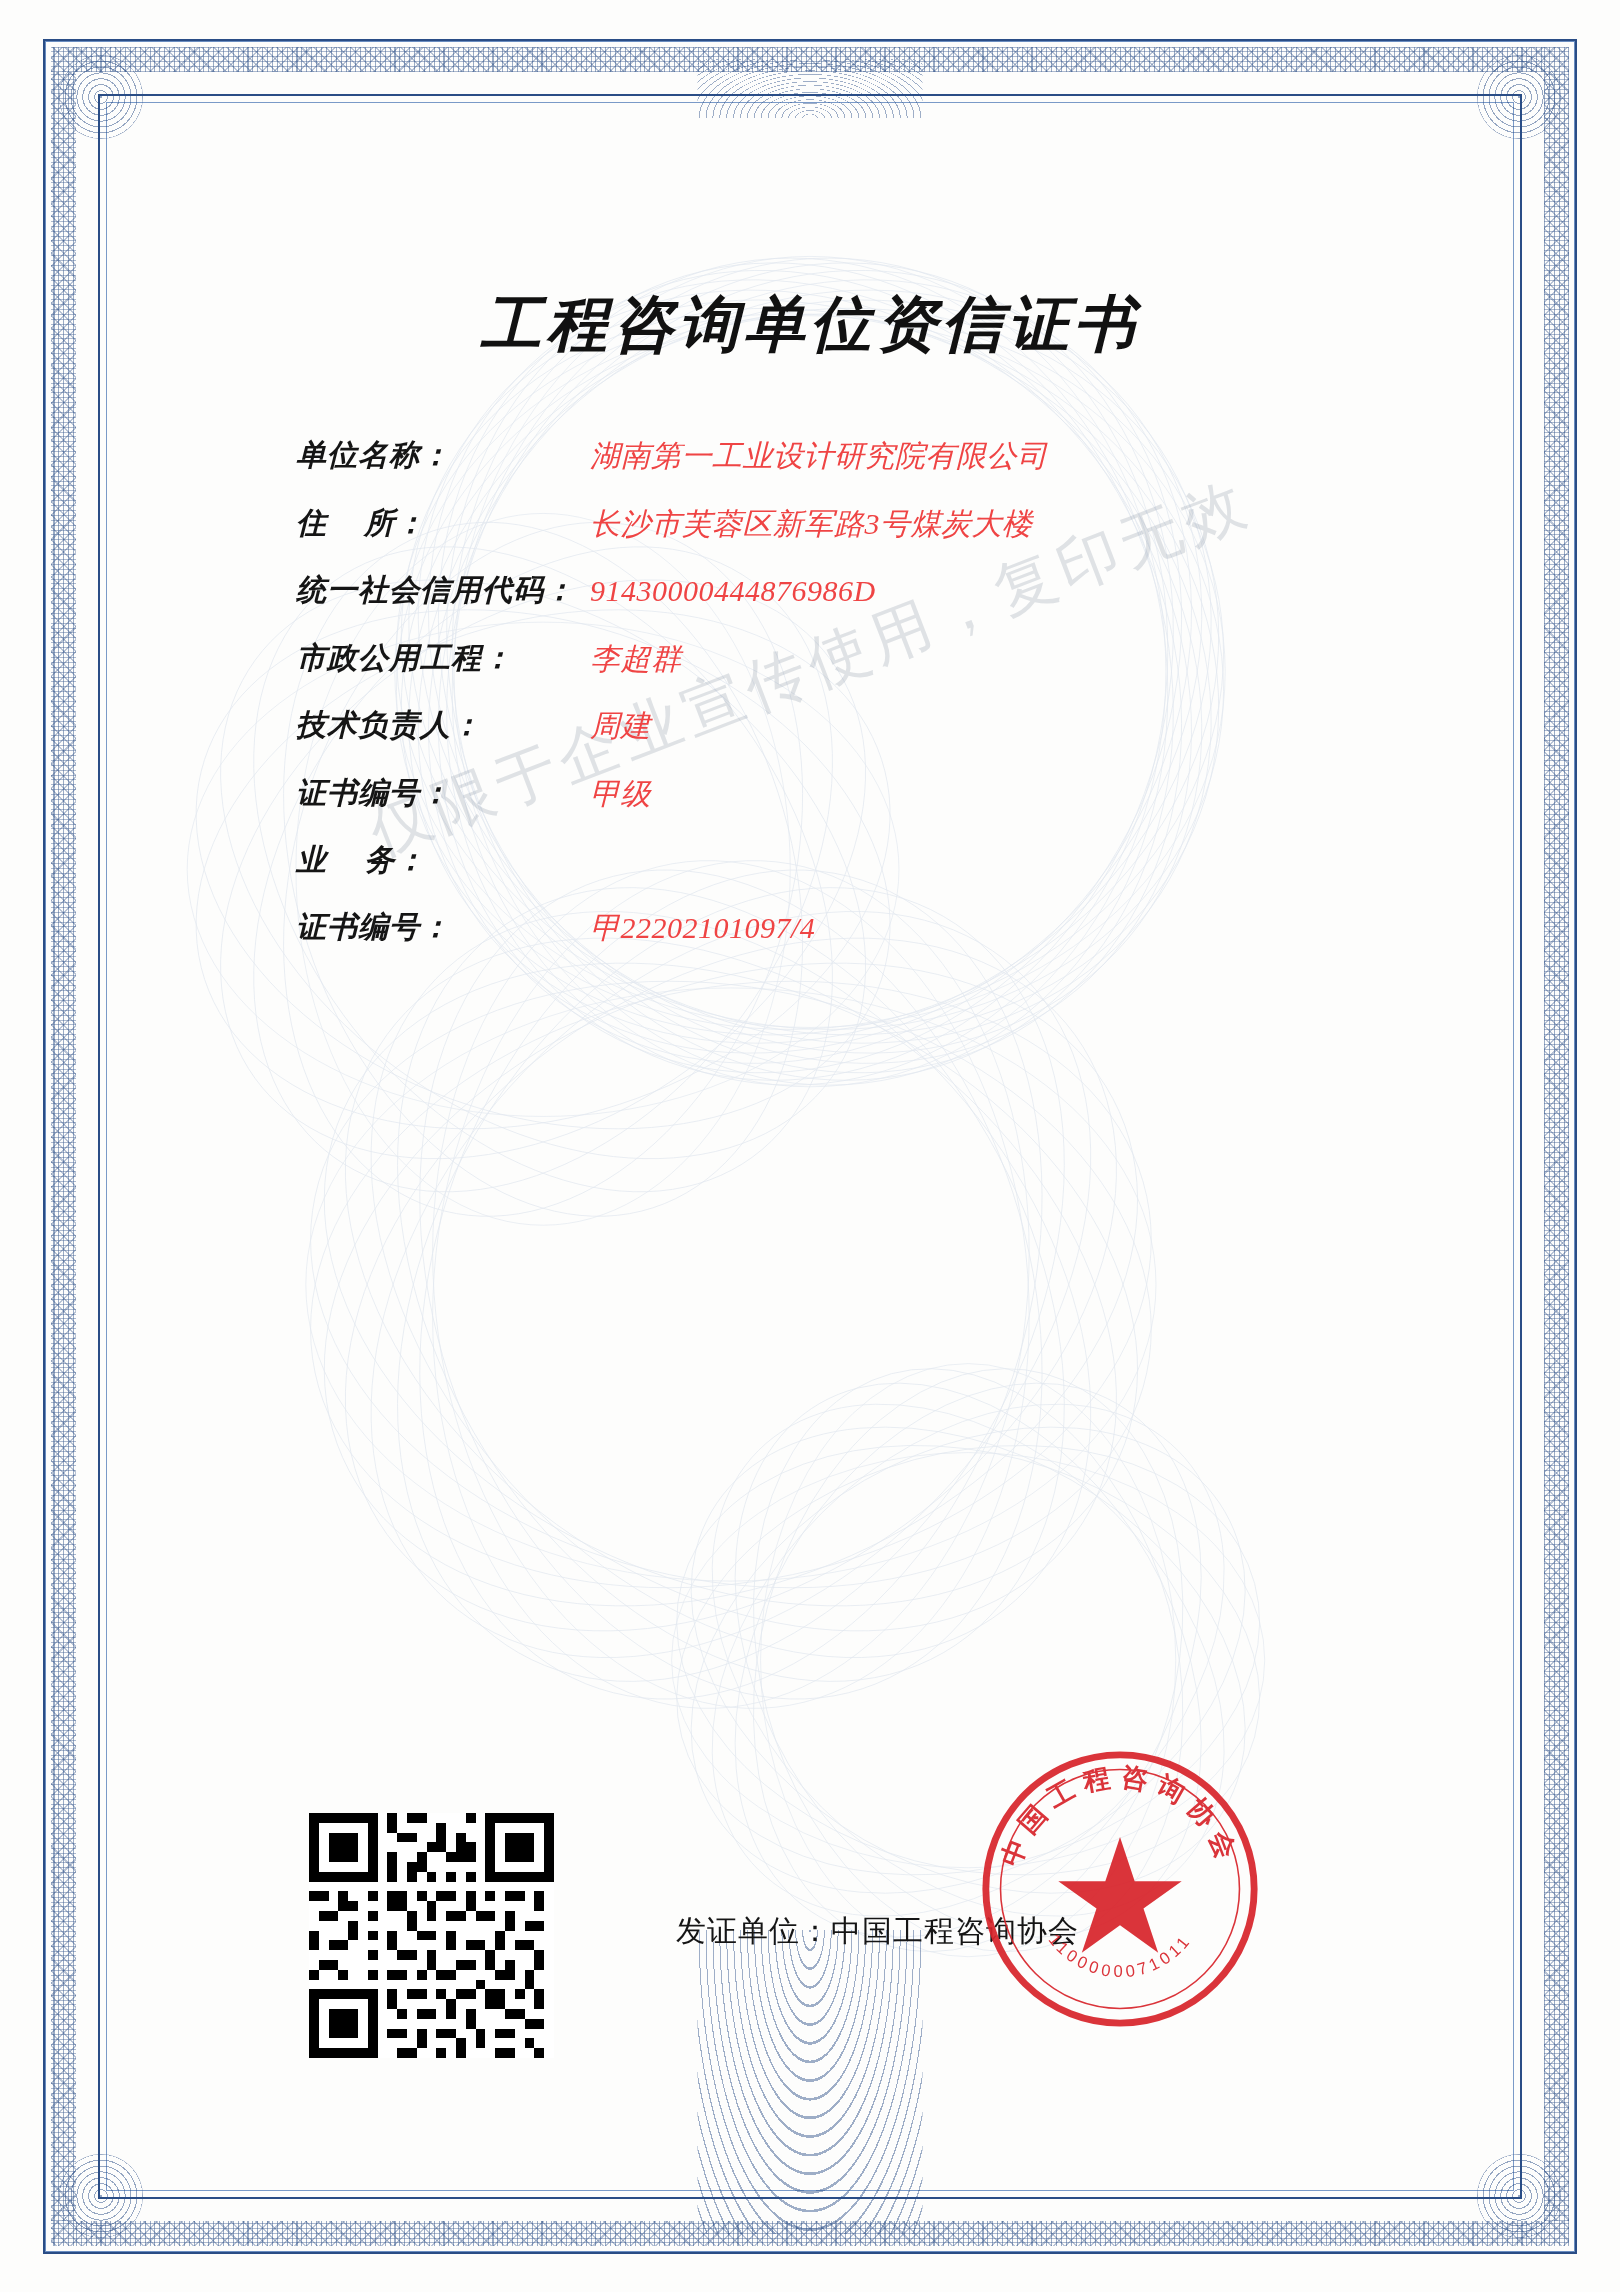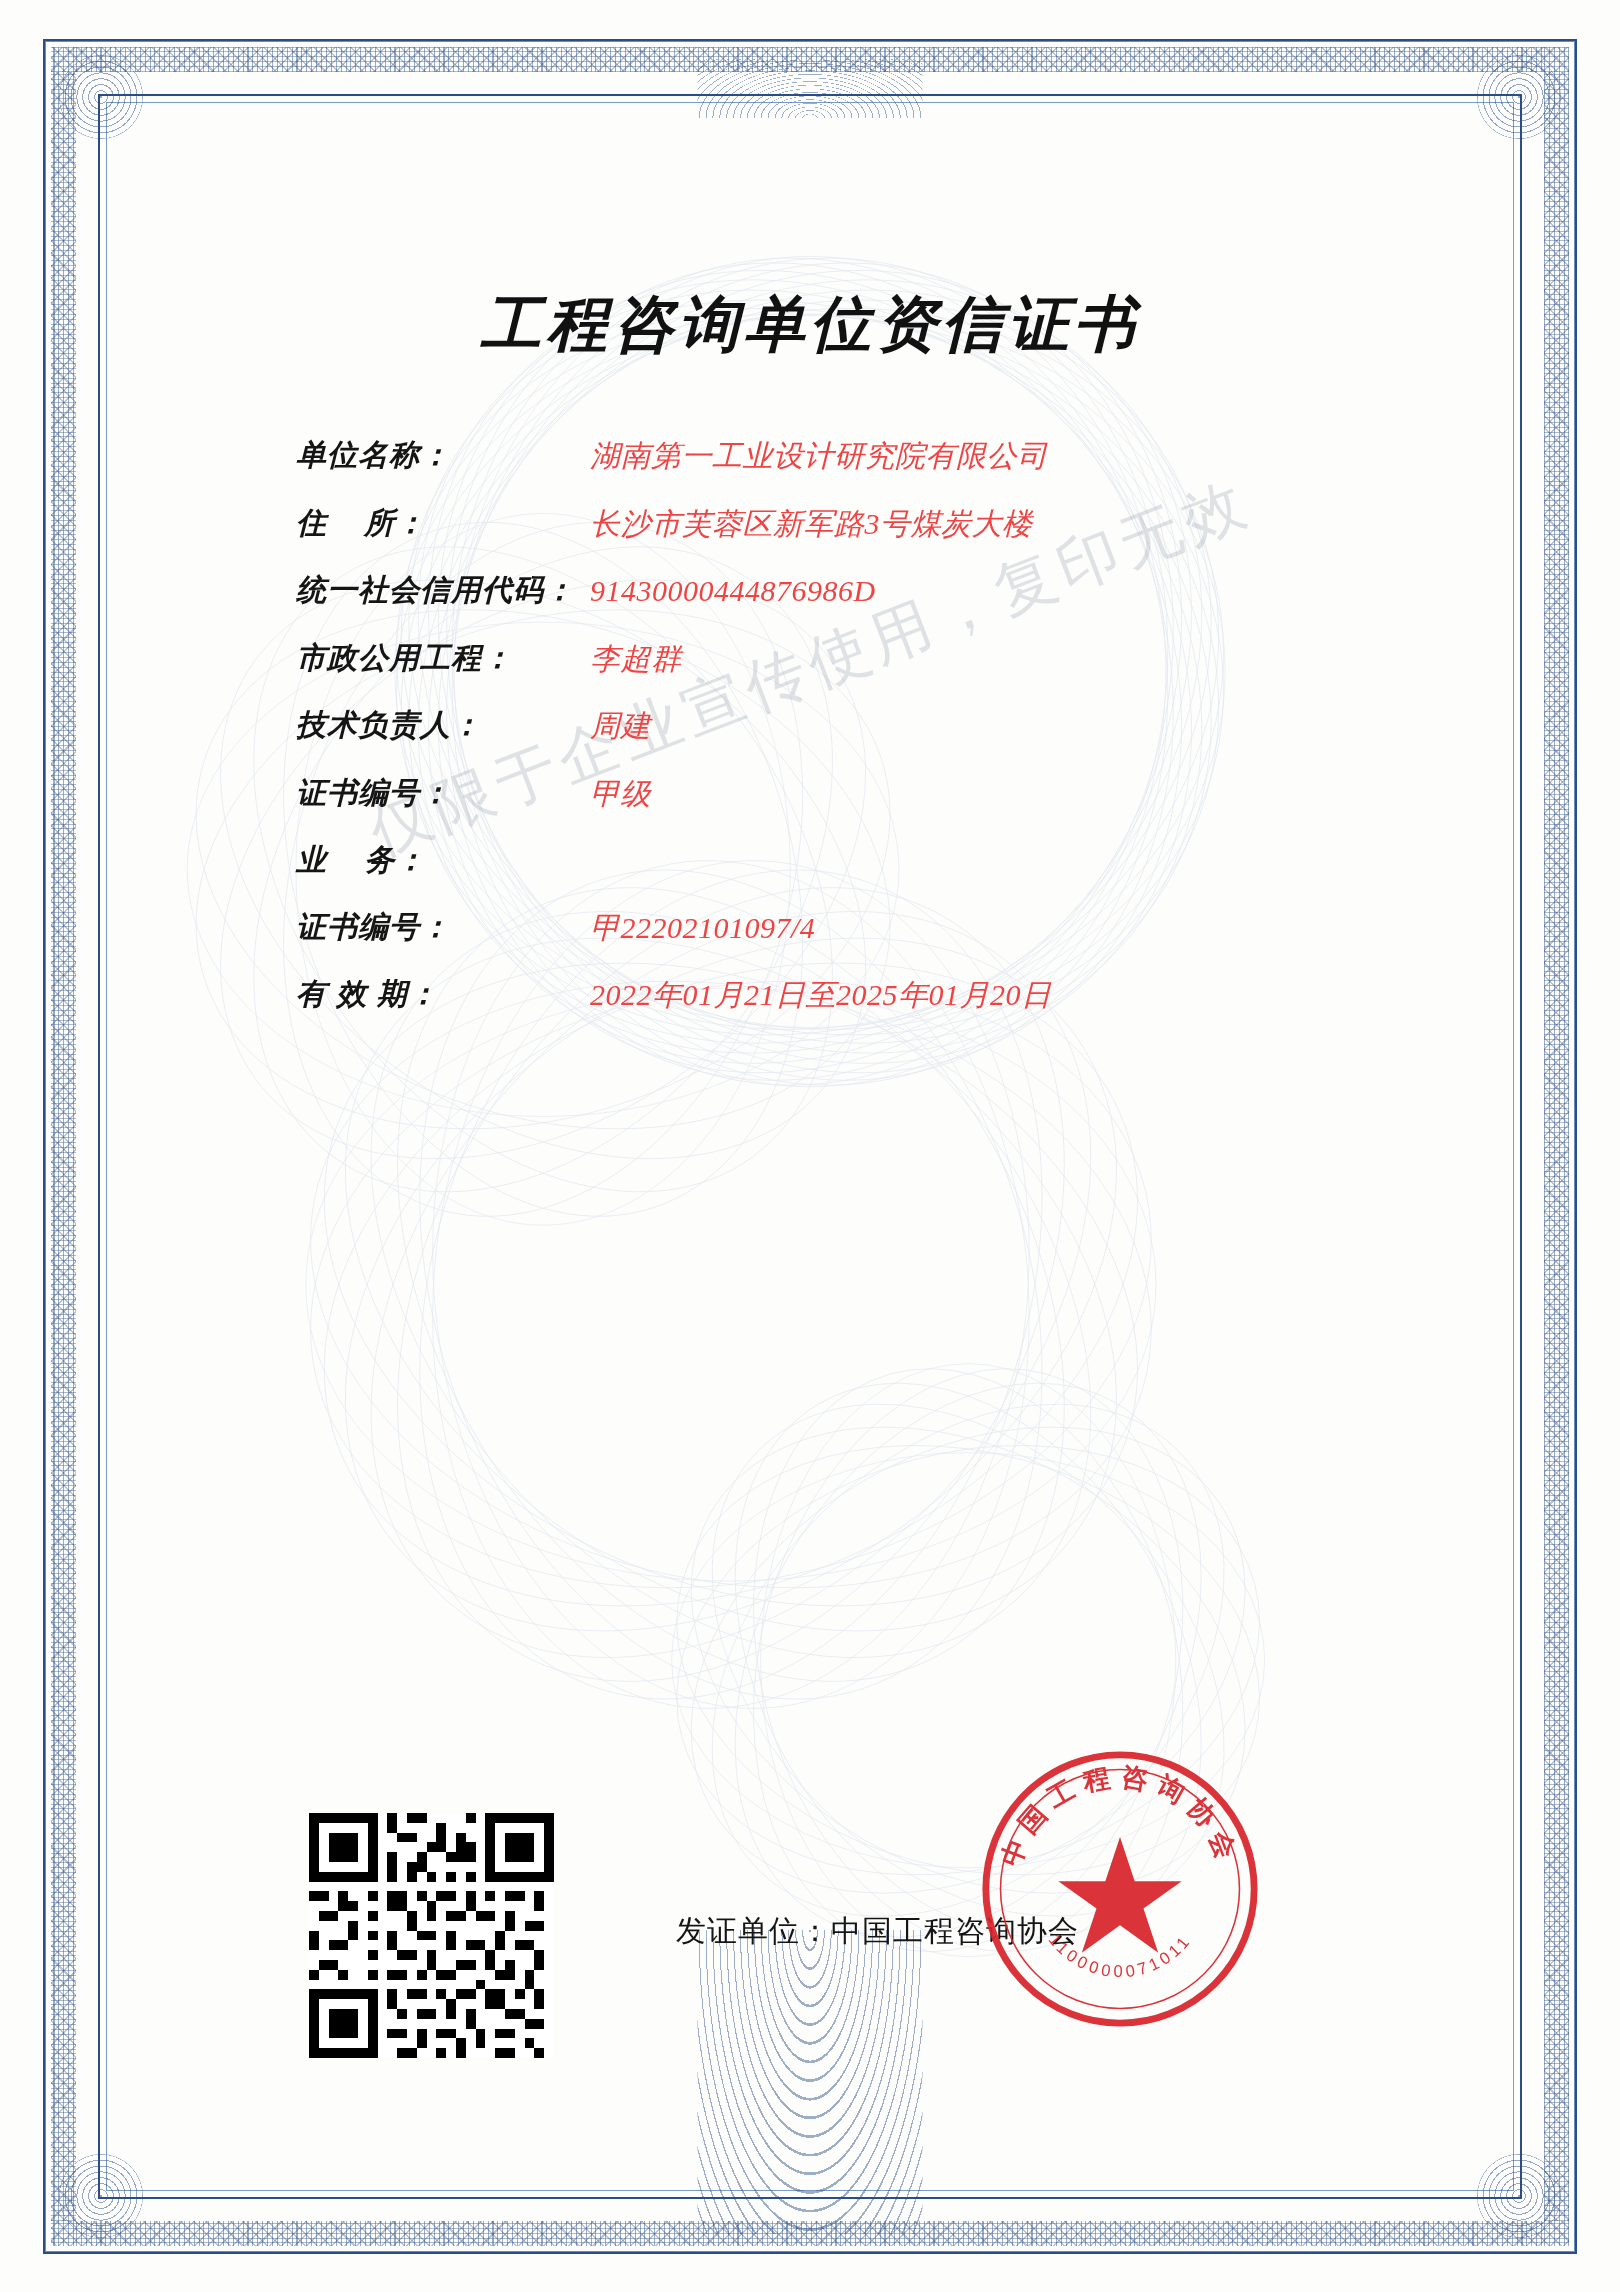--- a/index.html
+++ b/index.html
@@ -365,24 +365,20 @@
 
       <div class="row business">
         <div class="label">业    务：</div>
       </div>
 
       <div class="row">
         <div class="label">证书编号：</div>
         <div class="value">甲22202101097/4</div>
       </div>
 
-      <div class="row">
-        <div class="label">有 效 期：</div>
-        <div class="value">2022年01月21日至2025年01月20日</div>
-      </div>
 
     </div>
   </div>
 
   <div class="bottom">
 
     <div class="qr">
       <svg width="245" height="245" viewBox="0 0 25 25" shape-rendering="crispEdges" aria-label="QR code">
         <rect width="25" height="25" fill="#ffffff"></rect>
         <g fill="#000000">

